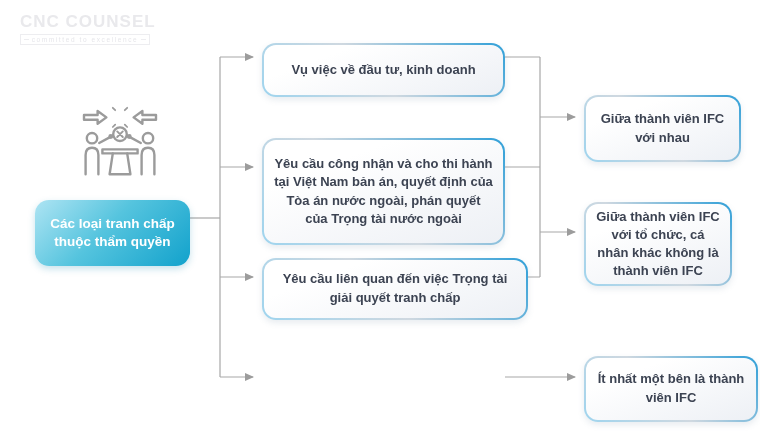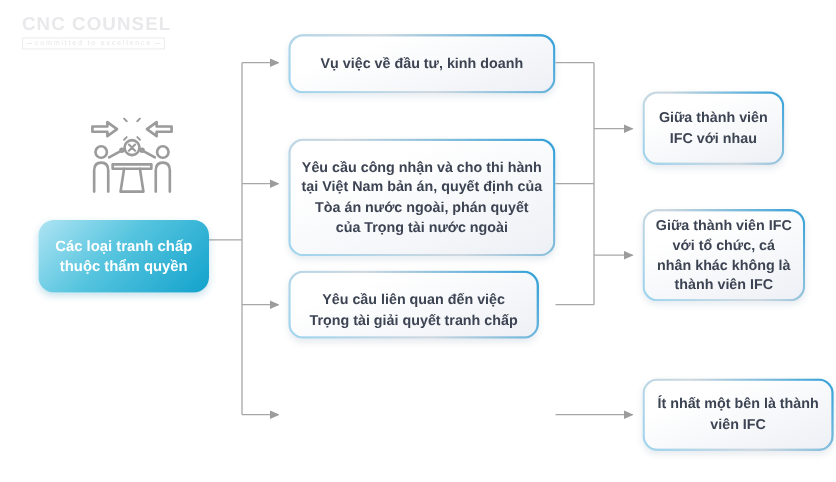--- a/index.html
+++ b/index.html
@@ -95,28 +95,29 @@
     box-shadow: 0 3px 6px rgba(110,135,160,0.16);
     display: flex;
     align-items: center;
     justify-content: center;
     text-align: center;
     color: #3c4352;
     font-weight: bold;
     font-size: 13px;
     line-height: 1.45;
     padding: 5px 10px;
+    margin-top: 12px;
   }
 
   .node-m1 { left: 262px; top: 31px;  width: 243px; height: 54px; }
   .node-m2 { left: 262px; top: 126px; width: 243px; height: 107px; line-height: 1.4; }
-  .node-m3 { left: 262px; top: 246px; width: 228px; height: 62px; align-items: flex-end; }
+  .node-m3 { left: 262px; top: 246px; width: 266px; height: 62px; }
   .node-m4 { left: 262px; top: 345px; width: 243px; height: 64px; }
 
-  .node-r1 { left: 584px; top: 83px;  width: 129px; height: 67px; }
+  .node-r1 { left: 584px; top: 83px;  width: 157px; height: 67px; }
   .node-r2 { left: 584px; top: 190px; width: 148px; height: 84px; line-height: 1.4; }
   .node-r3 { left: 584px; top: 344px; width: 174px; height: 66px; }
 </style>
 </head>
 <body>
 
 <div class="stage">
 
   <svg class="connectors" viewBox="0 0 760 438" xmlns="http://www.w3.org/2000/svg">
     <defs>

